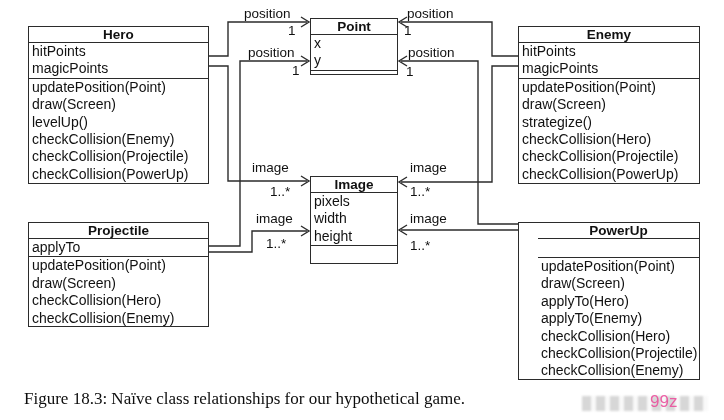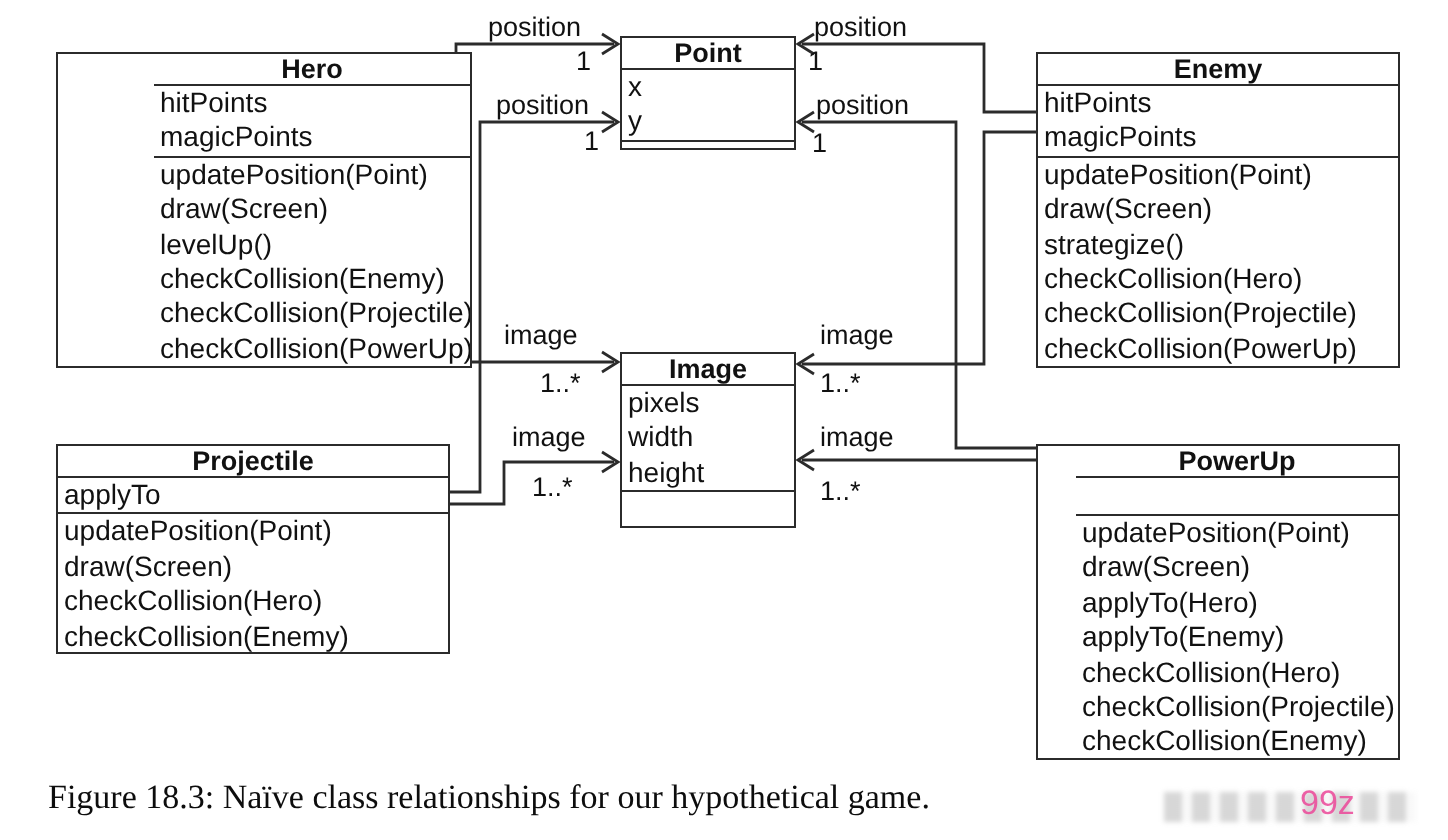--- a/index.html
+++ b/index.html
@@ -48,21 +48,21 @@
     <path d="M518,66 H492 V182 H401"></path>
     <polyline points="407,177 399,182 407,187"></polyline>
 
     <path d="M518,224 H478 V61 H401"></path>
     <polyline points="407,56 399,61 407,66"></polyline>
 
     <path d="M518,230 H401"></path>
     <polyline points="407,225 399,230 407,235"></polyline>
   </svg>
 
-  <div class="cls" style="left:28px;top:26px;width:208px;height:158px;padding-left:48px;">
+  <div class="cls" style="left:28px;top:26px;width:181px;height:158px;">
     <div class="cls-title">Hero</div>
     <div class="attrs">
       <div class="row">hitPoints</div>
       <div class="row">magicPoints</div>
     </div>
     <div class="methods">
       <div class="row">updatePosition(Point)</div>
       <div class="row">draw(Screen)</div>
       <div class="row">levelUp()</div>
       <div class="row">checkCollision(Enemy)</div>
@@ -99,21 +99,21 @@
   <div class="cls" style="left:310px;top:176px;width:88px;height:88px;">
     <div class="cls-title">Image</div>
     <div class="attrs">
       <div class="row">pixels</div>
       <div class="row">width</div>
       <div class="row">height</div>
     </div>
     <div class="methods"></div>
   </div>
 
-  <div class="cls" style="left:28px;top:222px;width:197px;height:105px;">
+  <div class="cls" style="left:28px;top:222px;width:181px;height:105px;">
     <div class="cls-title">Projectile</div>
     <div class="attrs">
       <div class="row">applyTo</div>
     </div>
     <div class="methods">
       <div class="row">updatePosition(Point)</div>
       <div class="row">draw(Screen)</div>
       <div class="row">checkCollision(Hero)</div>
       <div class="row">checkCollision(Enemy)</div>
     </div>

